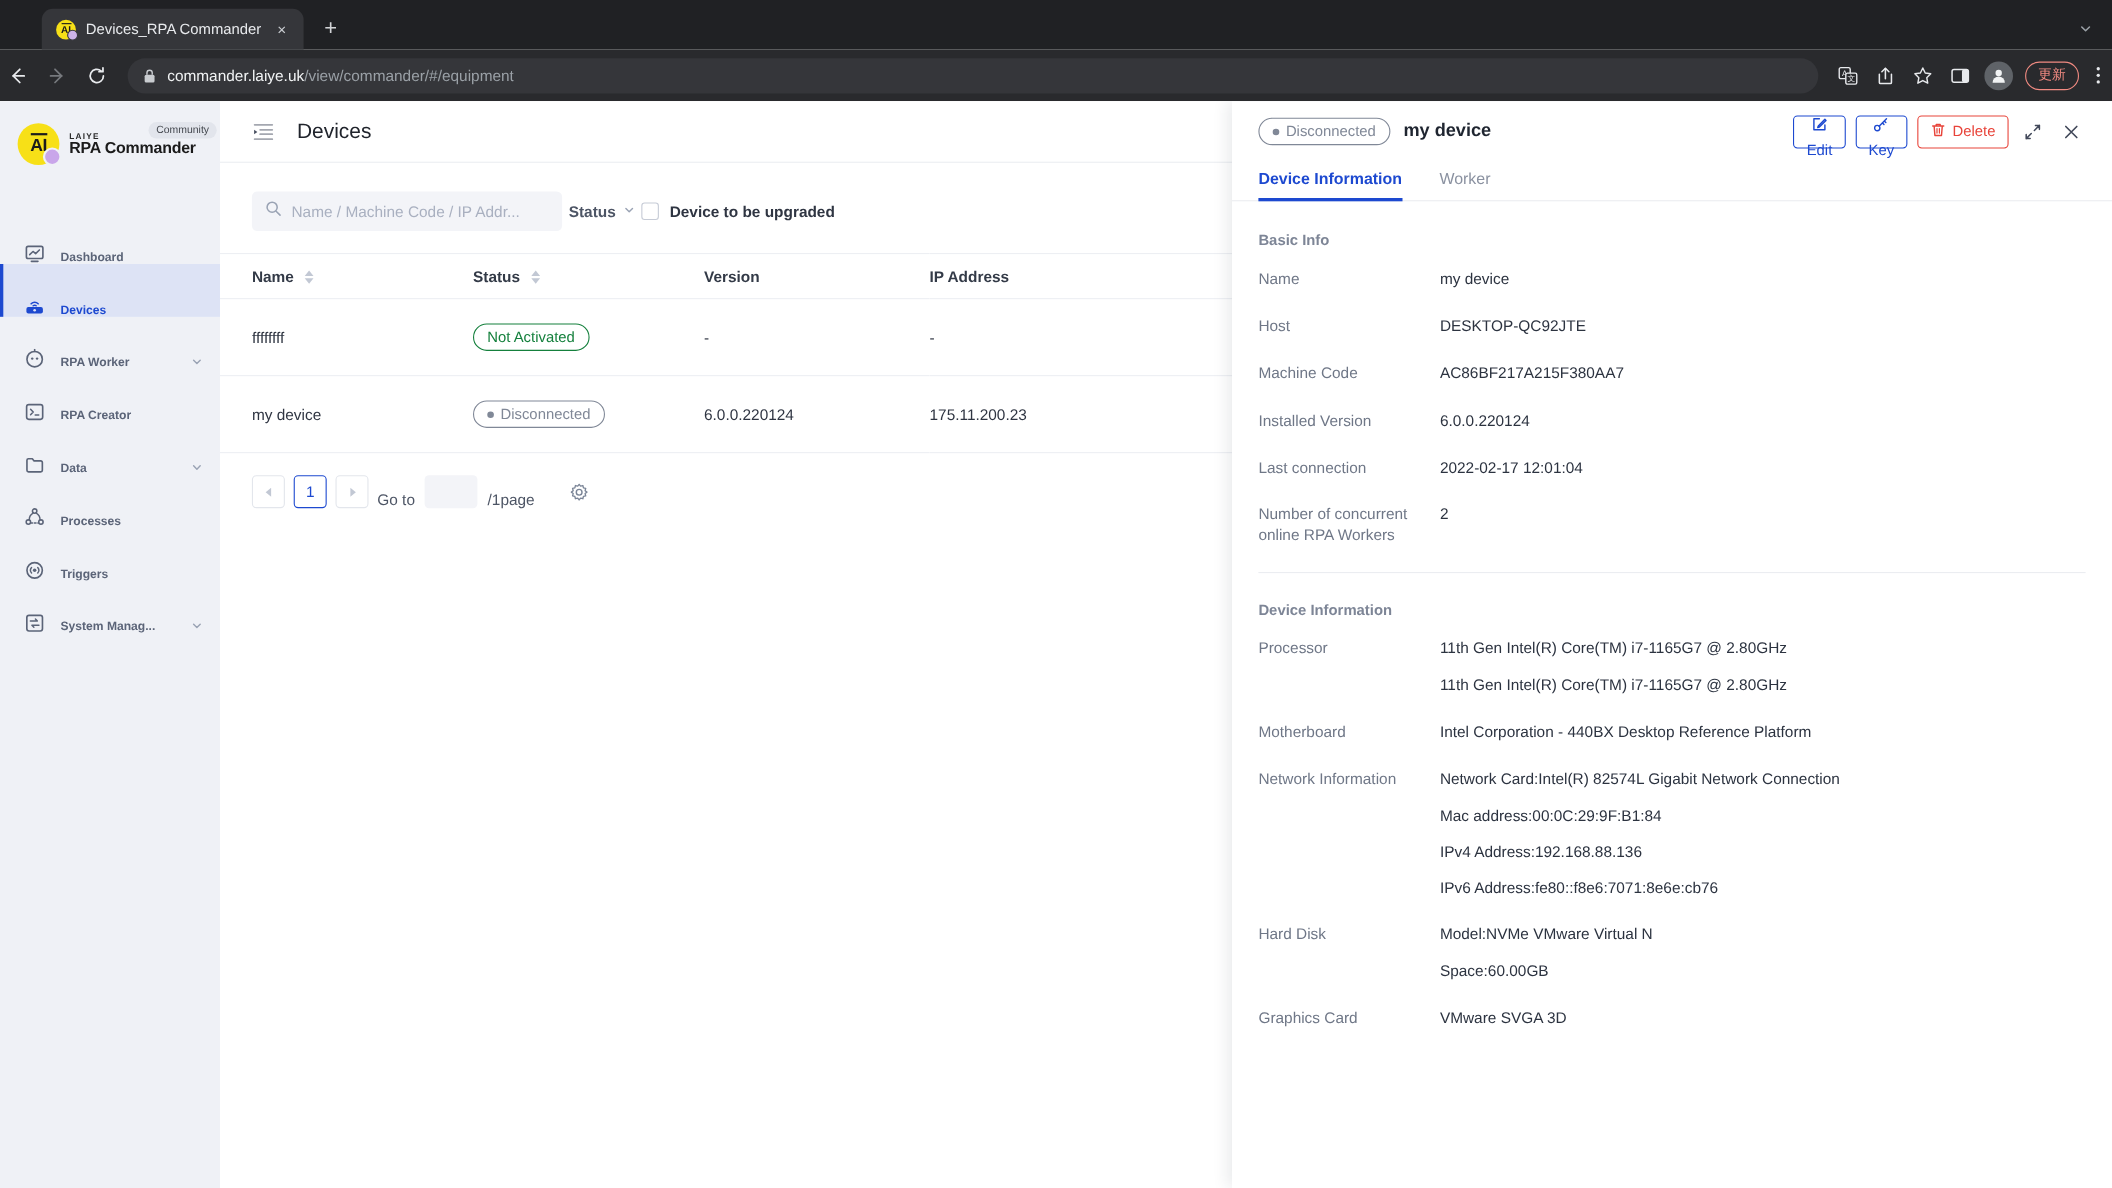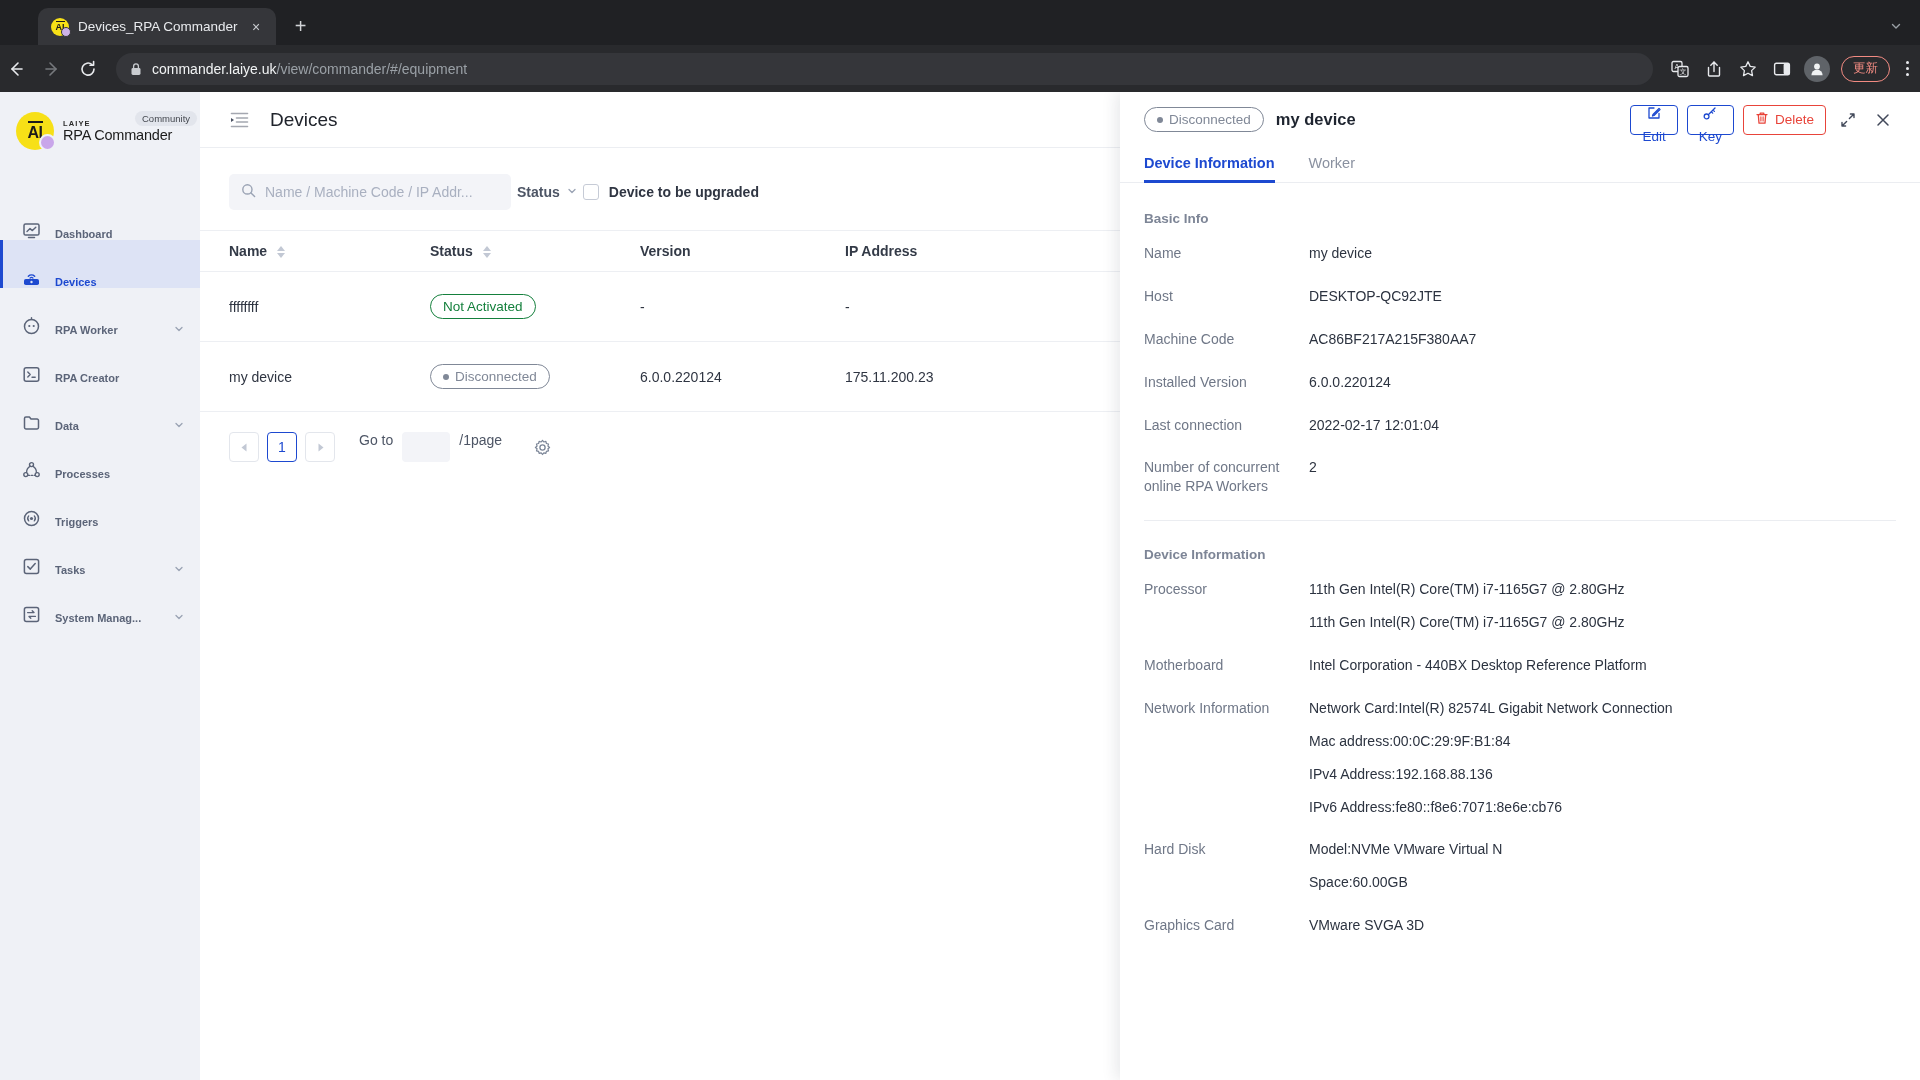--- a/index.html
+++ b/index.html
@@ -120,21 +120,21 @@
     content: ""; position: absolute; right: -2px; bottom: -1px;
     width: 13px; height: 13px; border-radius: 50%;
     background: #c9a6ea; border: 2px solid #eff1f6;
   }
   .brand-text { position: relative; padding-top: 2px; }
   .brand-laiye {
     font-size: 7.5px; font-weight: 700; color: #2a2a2a;
     letter-spacing: 1.1px; line-height: 1;
   }
   .brand-name {
-    font-size: 14.5px; font-weight: 400; color: #1b1b1b;
+    font-size: 14.5px; font-weight: 700; color: #1b1b1b;
     line-height: 1.15; letter-spacing: -0.2px; white-space: nowrap;
   }
   .brand-badge {
     position: absolute; top: -7px; left: 72px;
     background: #e2e5ec; color: #44484f; font-size: 9.5px;
     border-radius: 9px; padding: 2px 7px; white-space: nowrap;
   }
 
   .nav { margin-top: 42px; }
   .nav-item {
@@ -208,21 +208,21 @@
   .badge.gray { color: #808897; justify-content: space-between; }
   .badge .dot { width: 6px; height: 6px; border-radius: 50%; background: currentColor; }
 
   .pager { display: flex; align-items: center; gap: 8px; padding: 20px 0 0 29px; }
   .pg-btn {
     width: 30px; height: 30px; border: 1px solid #e3e6ec; border-radius: 4px;
     display: flex; align-items: center; justify-content: center;
     color: #c2c8d4; font-size: 10px; background: #fff;
   }
   .pg-btn.num { border-color: #1d49d0; color: #1d49d0; font-size: 14px; }
-  .goto { display: flex; align-items: flex-start; gap: 9px; margin-left: 16px; font-size: 14px; color: #4d5565; }
+  .goto { display: flex; align-items: flex-end; gap: 9px; font-size: 14px; color: #4d5565; }
   .goto-input { width: 48px; height: 30px; background: #f3f4f8; border-radius: 4px; border: none; }
   .gear-btn { margin-left: 24px; color: #7b8597; display: flex; align-items: center; }
 
   
   .detail-panel {
     position: absolute; right: 0; top: 0; bottom: 0; width: 800px;
     background: #fff; box-shadow: -4px 0 14px rgba(28,36,58,0.10);
     display: flex; flex-direction: column; z-index: 20;
   }
   .dp-head {
@@ -458,34 +458,20 @@
           <span class="ni-icon">
             <svg width="19" height="19" viewBox="0 0 19 19">
                 <circle cx="9.5" cy="9.5" r="7" stroke="currentColor" stroke-width="1.5" fill="none"></circle>
                 <circle cx="9.5" cy="9.5" r="1.6" fill="currentColor"></circle>
                 <path d="M6.7 11.9 a3.8 3.8 0 0 1 0 -5 M12.3 6.9 a3.8 3.8 0 0 1 0 5" stroke="currentColor" stroke-width="1.3" fill="none" stroke-linecap="round"></path>
               </svg>
           </span>
           <span class="ni-label">Triggers</span>
         </div>
 
-        <div class="nav-item">
-          <span class="ni-icon">
-            <svg width="19" height="19" viewBox="0 0 19 19">
-                <rect x="2.4" y="2.4" width="14.2" height="14.2" rx="2" stroke="currentColor" stroke-width="1.5" fill="none"></rect>
-                <path d="M5.8 9.6 L8.3 12.1 L13.2 6.6" stroke="currentColor" stroke-width="1.5" fill="none" stroke-linecap="round" stroke-linejoin="round"></path>
-              </svg>
-          </span>
-          <span class="ni-label">Tasks</span>
-          <span class="ni-caret">
-            <svg width="10" height="10" viewBox="0 0 10 10">
-                <path d="M2 3.5 L5 6.5 L8 3.5" stroke="currentColor" stroke-width="1.3" fill="none" stroke-linecap="round" stroke-linejoin="round"></path>
-              </svg>
-          </span>
-        </div>
 
         <div class="nav-item">
           <span class="ni-icon">
             <svg width="19" height="19" viewBox="0 0 19 19">
                 <rect x="2.4" y="2.4" width="14.2" height="14.2" rx="2" stroke="currentColor" stroke-width="1.5" fill="none"></rect>
                 <path d="M5.6 7.6 H12 l-1.8 -1.8 M13.4 11.4 H7 l1.8 1.8" stroke="currentColor" stroke-width="1.35" fill="none" stroke-linecap="round" stroke-linejoin="round"></path>
               </svg>
           </span>
           <span class="ni-label">System Manag...</span>
           <span class="ni-caret">

